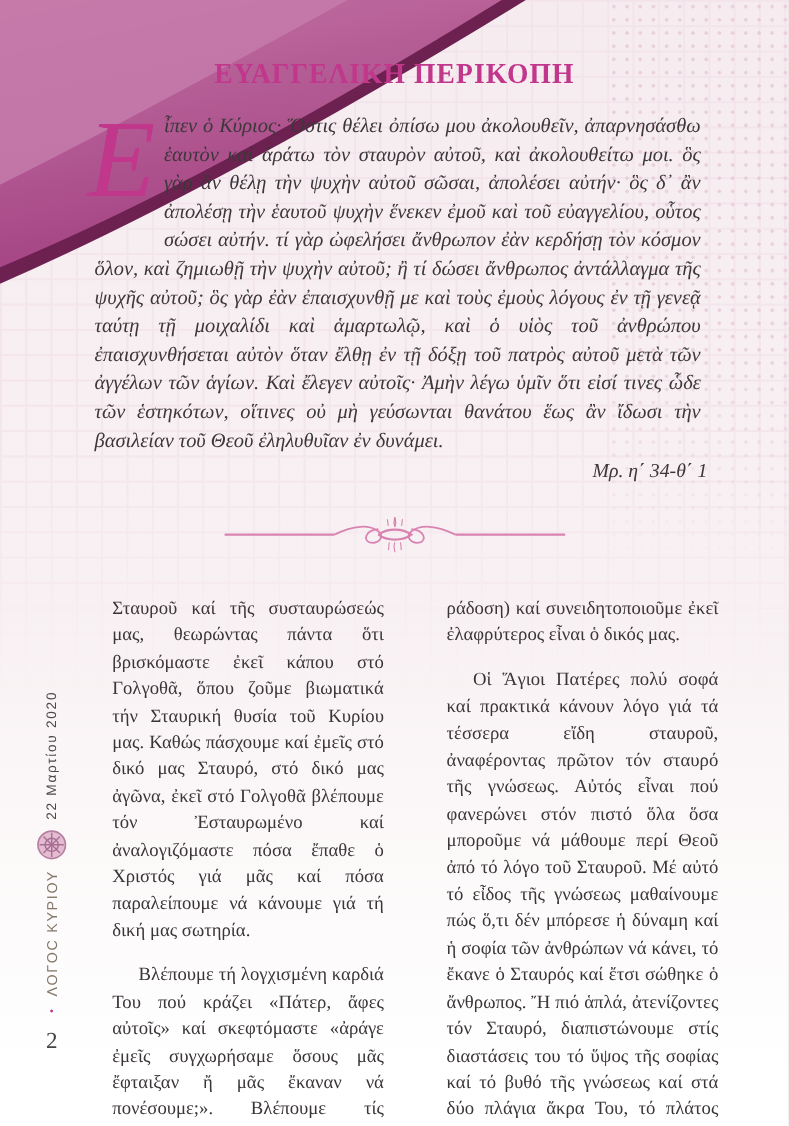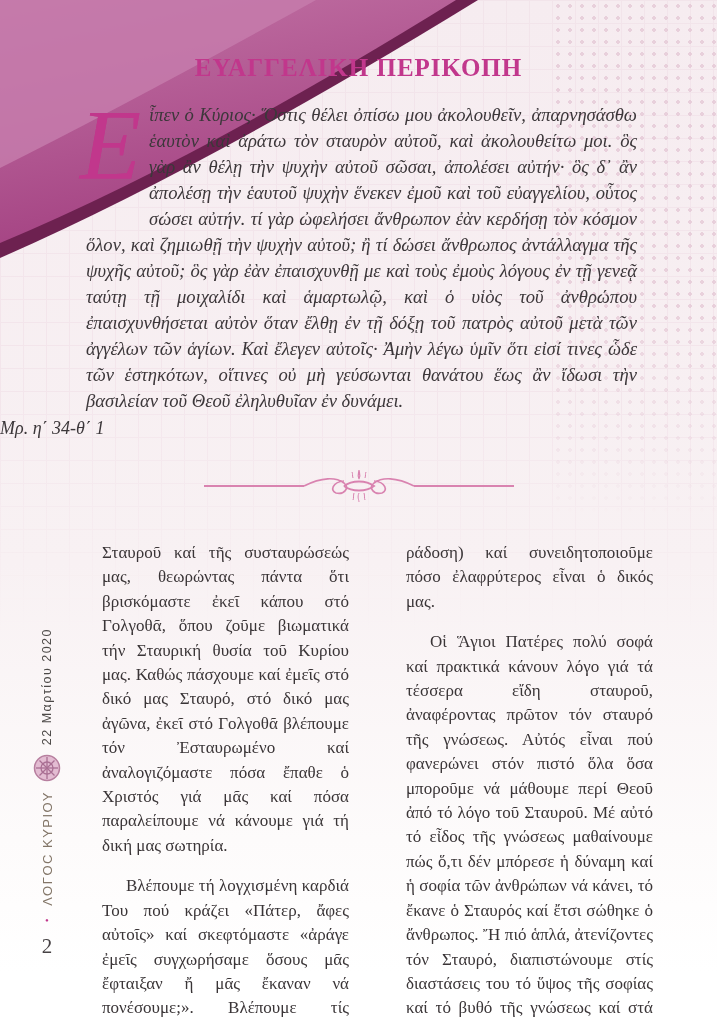--- a/index.html
+++ b/index.html
@@ -44,21 +44,21 @@
     font-style:italic; font-size:18.6px; line-height:26px;
     color:#3c373a; text-align:justify;
   }
   .dropcap{
     float:left; font-style:italic; font-weight:400;
     font-size:100px; line-height:78px; height:104px;
     color:var(--accent); margin:4px 8px 0 -6px;
     text-shadow:0 0 .5px var(--accent);
   }
   .reference{
-    margin:4px 74px 0 0; 
+    margin:4px 74px 0 0; text-align:right;
     font-style:italic; font-size:18px; color:#3c373a;
   }
   .divider{display:block; margin:30px auto 22px;}
 
   .columns{
     display:flex; gap:25px; margin:0 48px 0 86px;
     font-size:17px; line-height:24.4px; color:#3a3537; text-align:justify;
   }
   .col{flex:1 1 0; min-width:0;}
   .para{margin:16px;}
@@ -123,21 +123,21 @@
       </g>
     </svg>
 
     <div class="columns">
       <div class="col">
         <p class="para">Σταυροῦ καί τῆς συσταυρώσεώς μας, θεωρώντας πάντα ὅτι βρισκόμαστε ἐκεῖ κάπου στό Γολγοθᾶ, ὅπου ζοῦμε βιωματικά τήν Σταυρική θυσία τοῦ Κυρίου μας. Καθώς πάσχουμε καί ἐμεῖς στό δικό μας Σταυρό, στό δικό μας ἀγῶνα, ἐκεῖ στό Γολγοθᾶ βλέπουμε τόν Ἐσταυρωμένο καί ἀναλογιζόμαστε πόσα ἔπαθε ὁ Χριστός γιά μᾶς καί πόσα παραλείπουμε νά κάνουμε γιά τή δική μας σωτηρία.</p>
         <p class="para indent">Βλέπουμε τή λογχισμένη καρδιά Του πού κράζει «Πάτερ, ἄφες αὐτοῖς» καί σκεφτόμαστε «ἀράγε ἐμεῖς συγχωρήσαμε ὅσους μᾶς ἔφταιξαν ἤ μᾶς ἔκαναν νά πονέσουμε;». Βλέπουμε τίς ταπεινώσεις καί τούς ἐξευτελισμούς πού ὑπομονετικά ὑπέμεινε γιά μᾶς καί παίρνουμε κουράγιο, ὅταν βρισκόμαστε μέσα σέ ἄθεους ἤ ὑποκριτές πού χλευάζουν, κοροϊδεύουν ἤ καί εἰρωνεύονται τό ὄνομα τοῦ Χριστοῦ μας.</p>
 
       </div>
       <div class="col">
-        <p class="para">ράδοση) καί συνειδητοποιοῦμε πόσο ἐλαφρύτερος εἶναι ὁ δικός μας.</p>
+        <p class="para">ράδοση) καί συνειδητοποιοῦμε ἐκεῖ ἐλαφρύτερος εἶναι ὁ δικός μας.</p>
         <p class="para indent">Οἱ Ἅγιοι Πατέρες πολύ σοφά καί πρακτικά κάνουν λόγο γιά τά τέσσερα εἴδη σταυροῦ, ἀναφέροντας πρῶτον τόν σταυρό τῆς γνώσεως. Αὐτός εἶναι πού φανερώνει στόν πιστό ὅλα ὅσα μποροῦμε νά μάθουμε περί Θεοῦ ἀπό τό λόγο τοῦ Σταυροῦ. Μέ αὐτό τό εἶδος τῆς γνώσεως μαθαίνουμε πώς ὅ,τι δέν μπόρεσε ἡ δύναμη καί ἡ σοφία τῶν ἀνθρώπων νά κάνει, τό ἔκανε ὁ Σταυρός καί ἔτσι σώθηκε ὁ ἄνθρωπος. Ἤ πιό ἁπλά, ἀτενίζοντες τόν Σταυρό, διαπιστώνουμε στίς διαστάσεις του τό ὕψος τῆς σοφίας καί τό βυθό τῆς γνώσεως καί στά δύο πλάγια ἄκρα Του, τό πλάτος τῆς ἀγάπης καί τό μῆκος τῆς δυνάμεώς Του.</p>
         <p class="para indent">Ἄλλο εἶδος σταυροῦ εἶναι ὁ σταυρός τῆς οἰκονομίας, ὅπου φανερώνονται οἱ λόγοι τοῦ Κυρίου «Ἐξῆλθον παρά τοῦ Πατρός» στό ἄνω μέρος τοῦ Σταυροῦ καί «Ἐλήλυθα εἰς τόν κόσμον» στό</p>
       </div>
     </div>
 
   </div>
 
   <div class="sidebar">
     <span class="vtext sidebar-date">22 Μαρτίου 2020</span>
     <svg class="rosette" width="28" height="28" viewBox="0 0 28 28">

